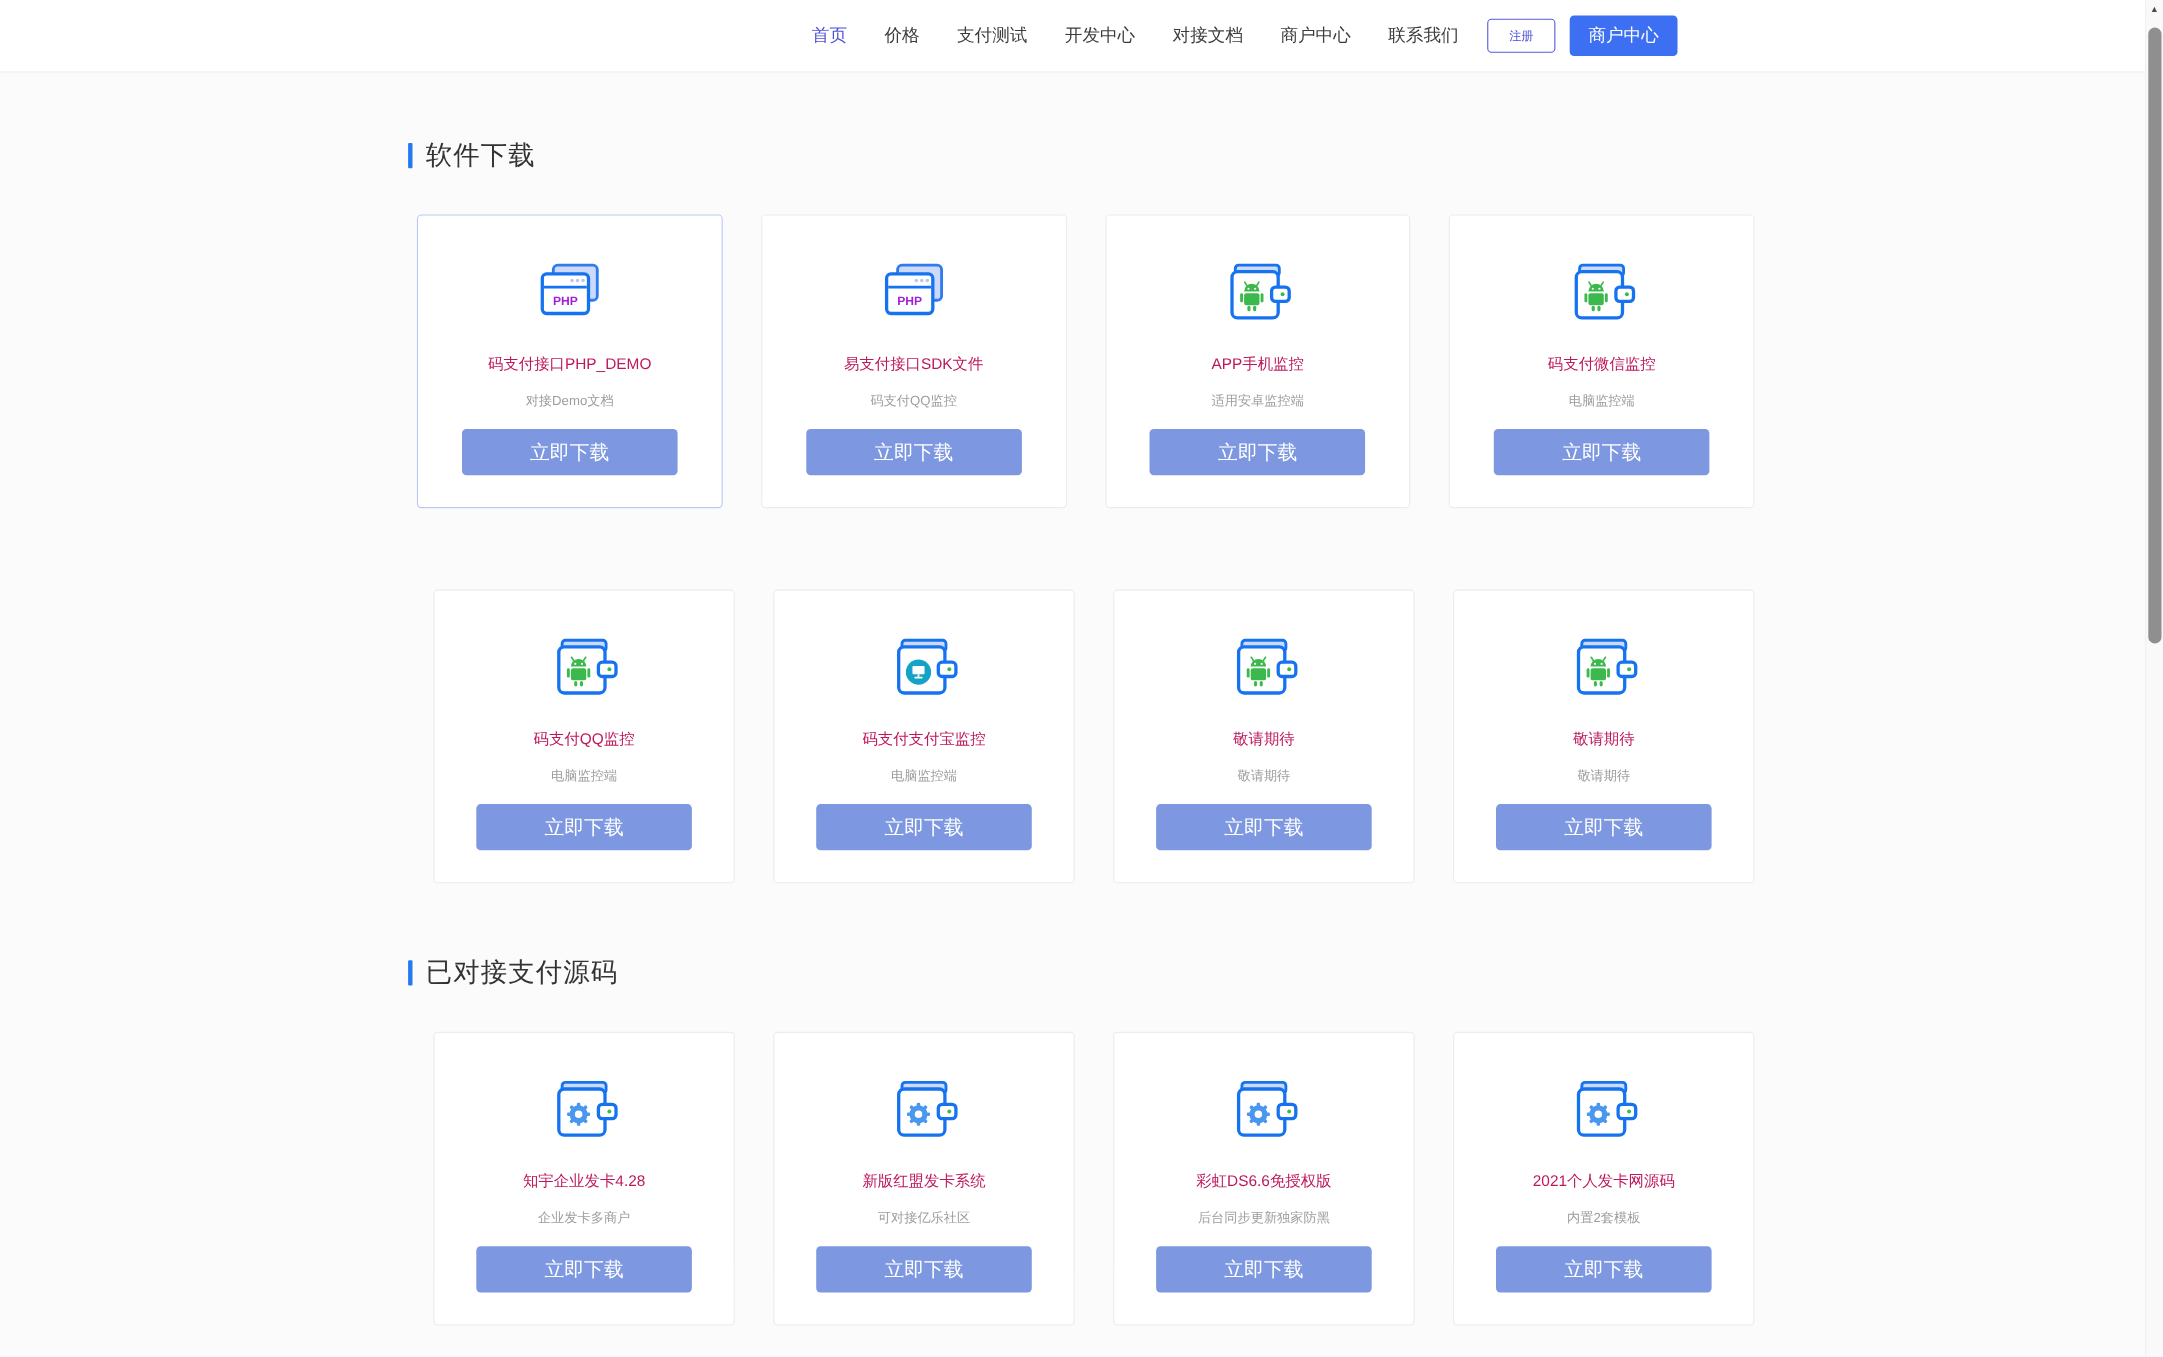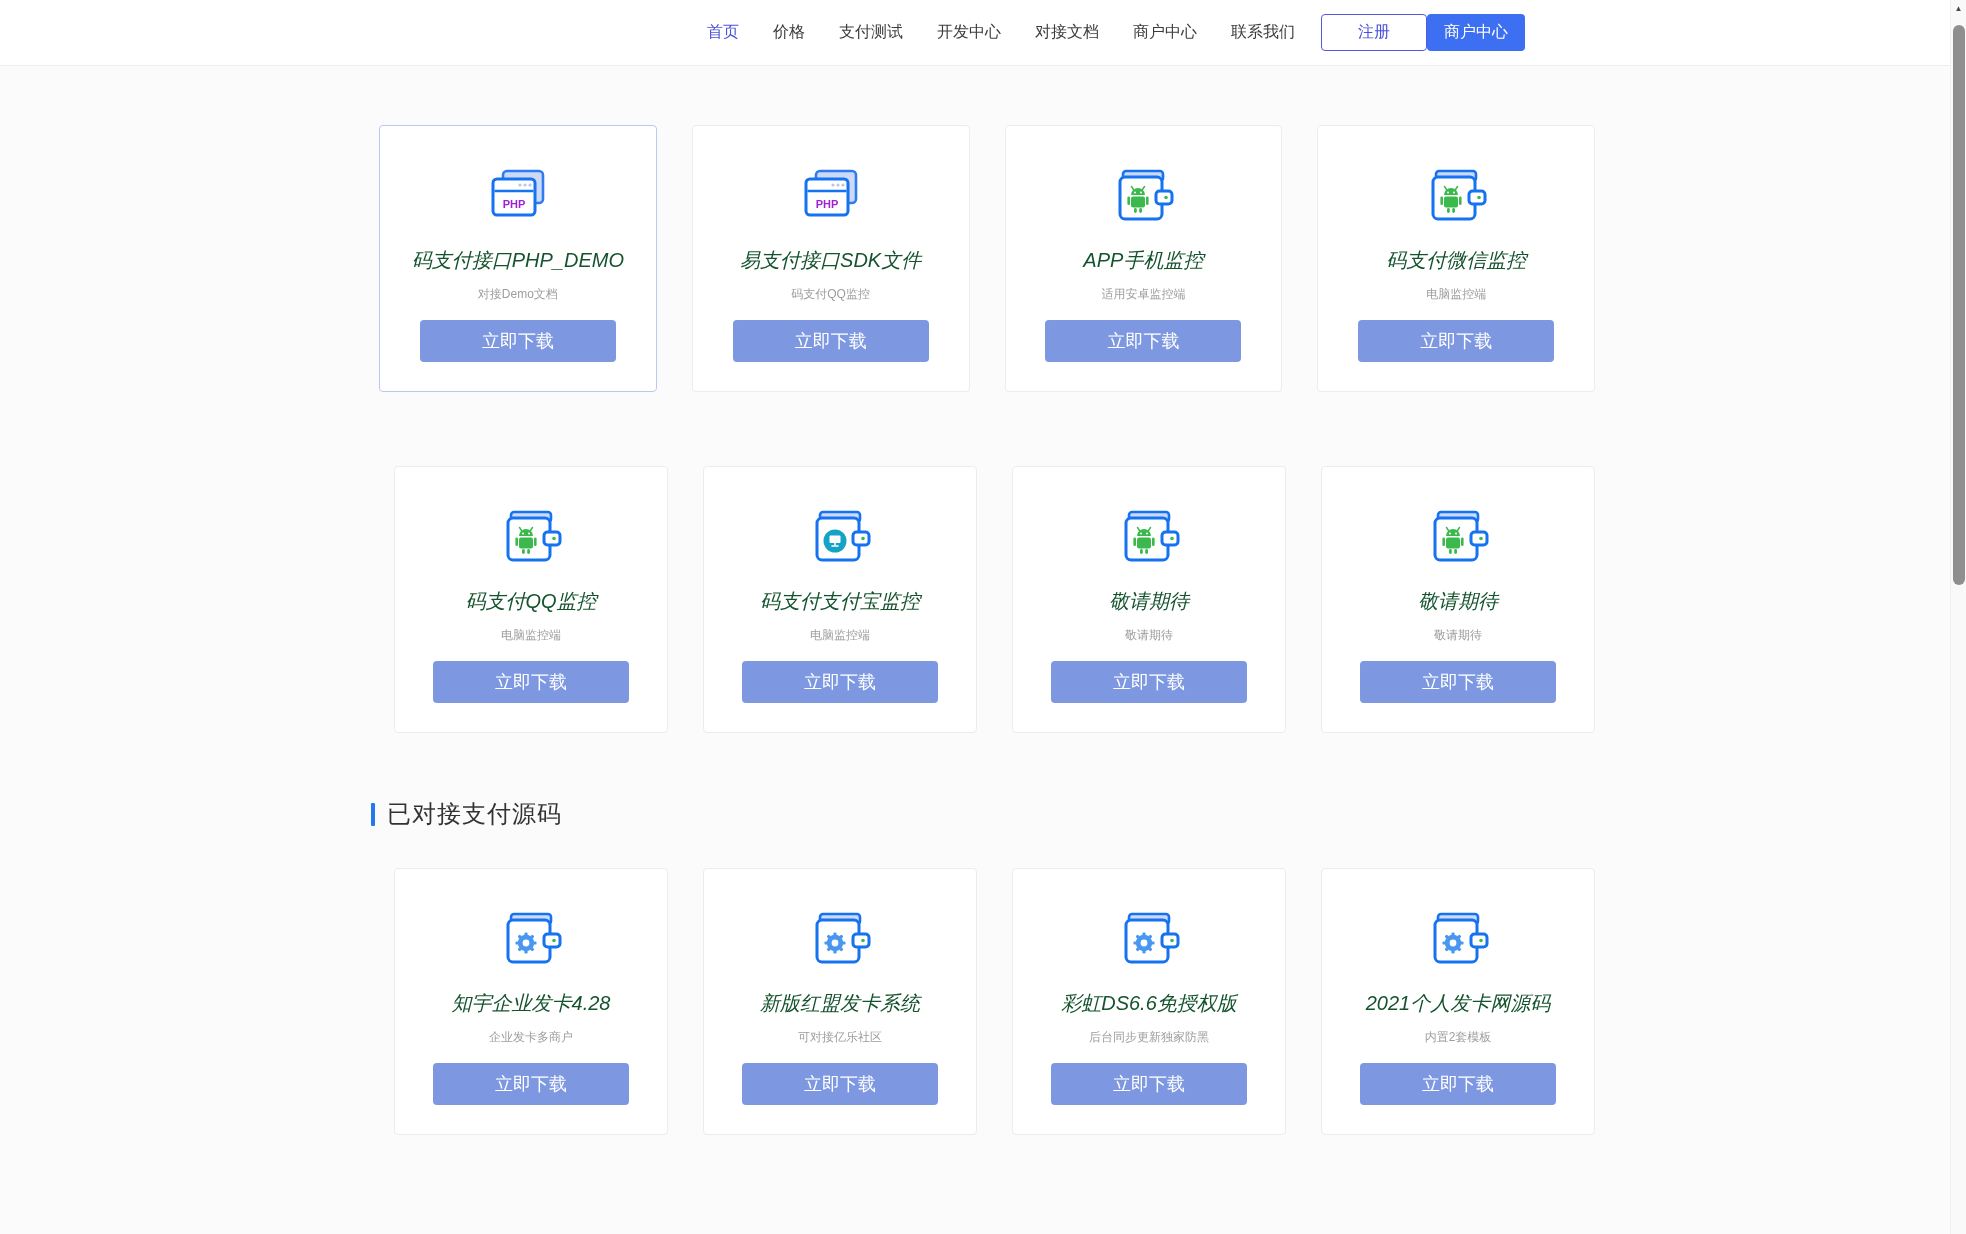--- a/index.html
+++ b/index.html
@@ -16,23 +16,23 @@
     display:flex; align-items:center;
   }
   .header-inner {
     width:1224px; margin:0 auto; padding-right:70px;
     display:flex; align-items:center; justify-content:flex-end;
   }
   .nav-links { display:flex; gap:34px; margin-right:26px; }
   .nav-link { font-size:16px; color:#3c3c3c; text-decoration:none; cursor:pointer; white-space:nowrap; }
   .nav-link.active { color:var(--nav-active); }
   .btn-register {
-    padding:7px 36px; font-size:16px; color:var(--nav-active);
+    padding:7px 19px; font-size:11px; color:var(--nav-active);
     background:#fff; border:1px solid var(--register-border); border-radius:4px;
-    cursor:pointer; white-space:nowrap;
+    cursor:pointer; margin-right:13px; white-space:nowrap;
   }
   .btn-merchant {
     padding:8px 17px; font-size:16px; color:#fff;
     background:var(--merchant-btn); border:none; border-radius:4px;
     cursor:pointer; white-space:nowrap;
   }
 
   
   main { width:1224px; margin:0 auto; padding-top:59px; }
   section + section { margin-top:65px; }
@@ -47,21 +47,21 @@
   .cards + .cards { margin-top:74px; }
   .cards.indent { margin-left:23px;align-items:center; }
 
   .card {
     width:297px; height:267px; background:#fff;
     border:1px solid #ececee; border-radius:4px; text-align:center;
   }
   .card.highlighted { border-color:#b9c9ef; }
   .card-icon { width:64px; height:64px; margin:38px auto 0; }
   .card-icon svg { width:100%; height:100%; display:block; }
-  .card-title { margin-top:19px; font-size:20px; color:#14532d; line-height:26px;font-style:italic; }
+  .card-title { margin-top:19px; font-size:14px; color:#be185d; line-height:26px; }
   .card-sub { margin-top:13px; font-size:12px; color:#9d9d9d; }
   .card-btn {
     margin-top:17px; width:196px; height:42px;
     background:var(--download-btn); color:#fff; font-size:18px;
     border:none; border-radius:4px; cursor:pointer;
     font-family:Liberation Mono, monospace;
   }
 
   
   .scrollbar {
@@ -91,20 +91,24 @@
         <a class="nav-link" href="#">商户中心</a>
         <a class="nav-link" href="#">联系我们</a>
       </nav>
     <button class="btn-register">注册</button>
     <button class="btn-merchant">商户中心</button>
   </div>
 </header>
 
 <main>
     <section class="section">
+    <div class="section-title">
+      <span class="bar"></span>
+      <span class="section-title-text">软件下载</span>
+    </div>
   <div class="cards">
         <div class="card highlighted">
     <div class="card-icon">
             <svg viewBox="0 0 64 64">
     <rect x="17" y="7" width="40" height="32" rx="4" fill="#ccd9f8" stroke="#2f7bf0" stroke-width="2.6"></rect>
     <rect x="7" y="15" width="42" height="36" rx="4" fill="#ffffff" stroke="#1673f0" stroke-width="3"></rect>
     <line x1="8.5" y1="27" x2="47.5" y2="27" stroke="#1673f0" stroke-width="2.6"></line>
     <circle cx="34" cy="21" r="1.6" fill="#b9c6e8"></circle>
     <circle cx="39" cy="21" r="1.6" fill="#b9c6e8"></circle>
     <circle cx="44" cy="21" r="1.6" fill="#b9c6e8"></circle>

